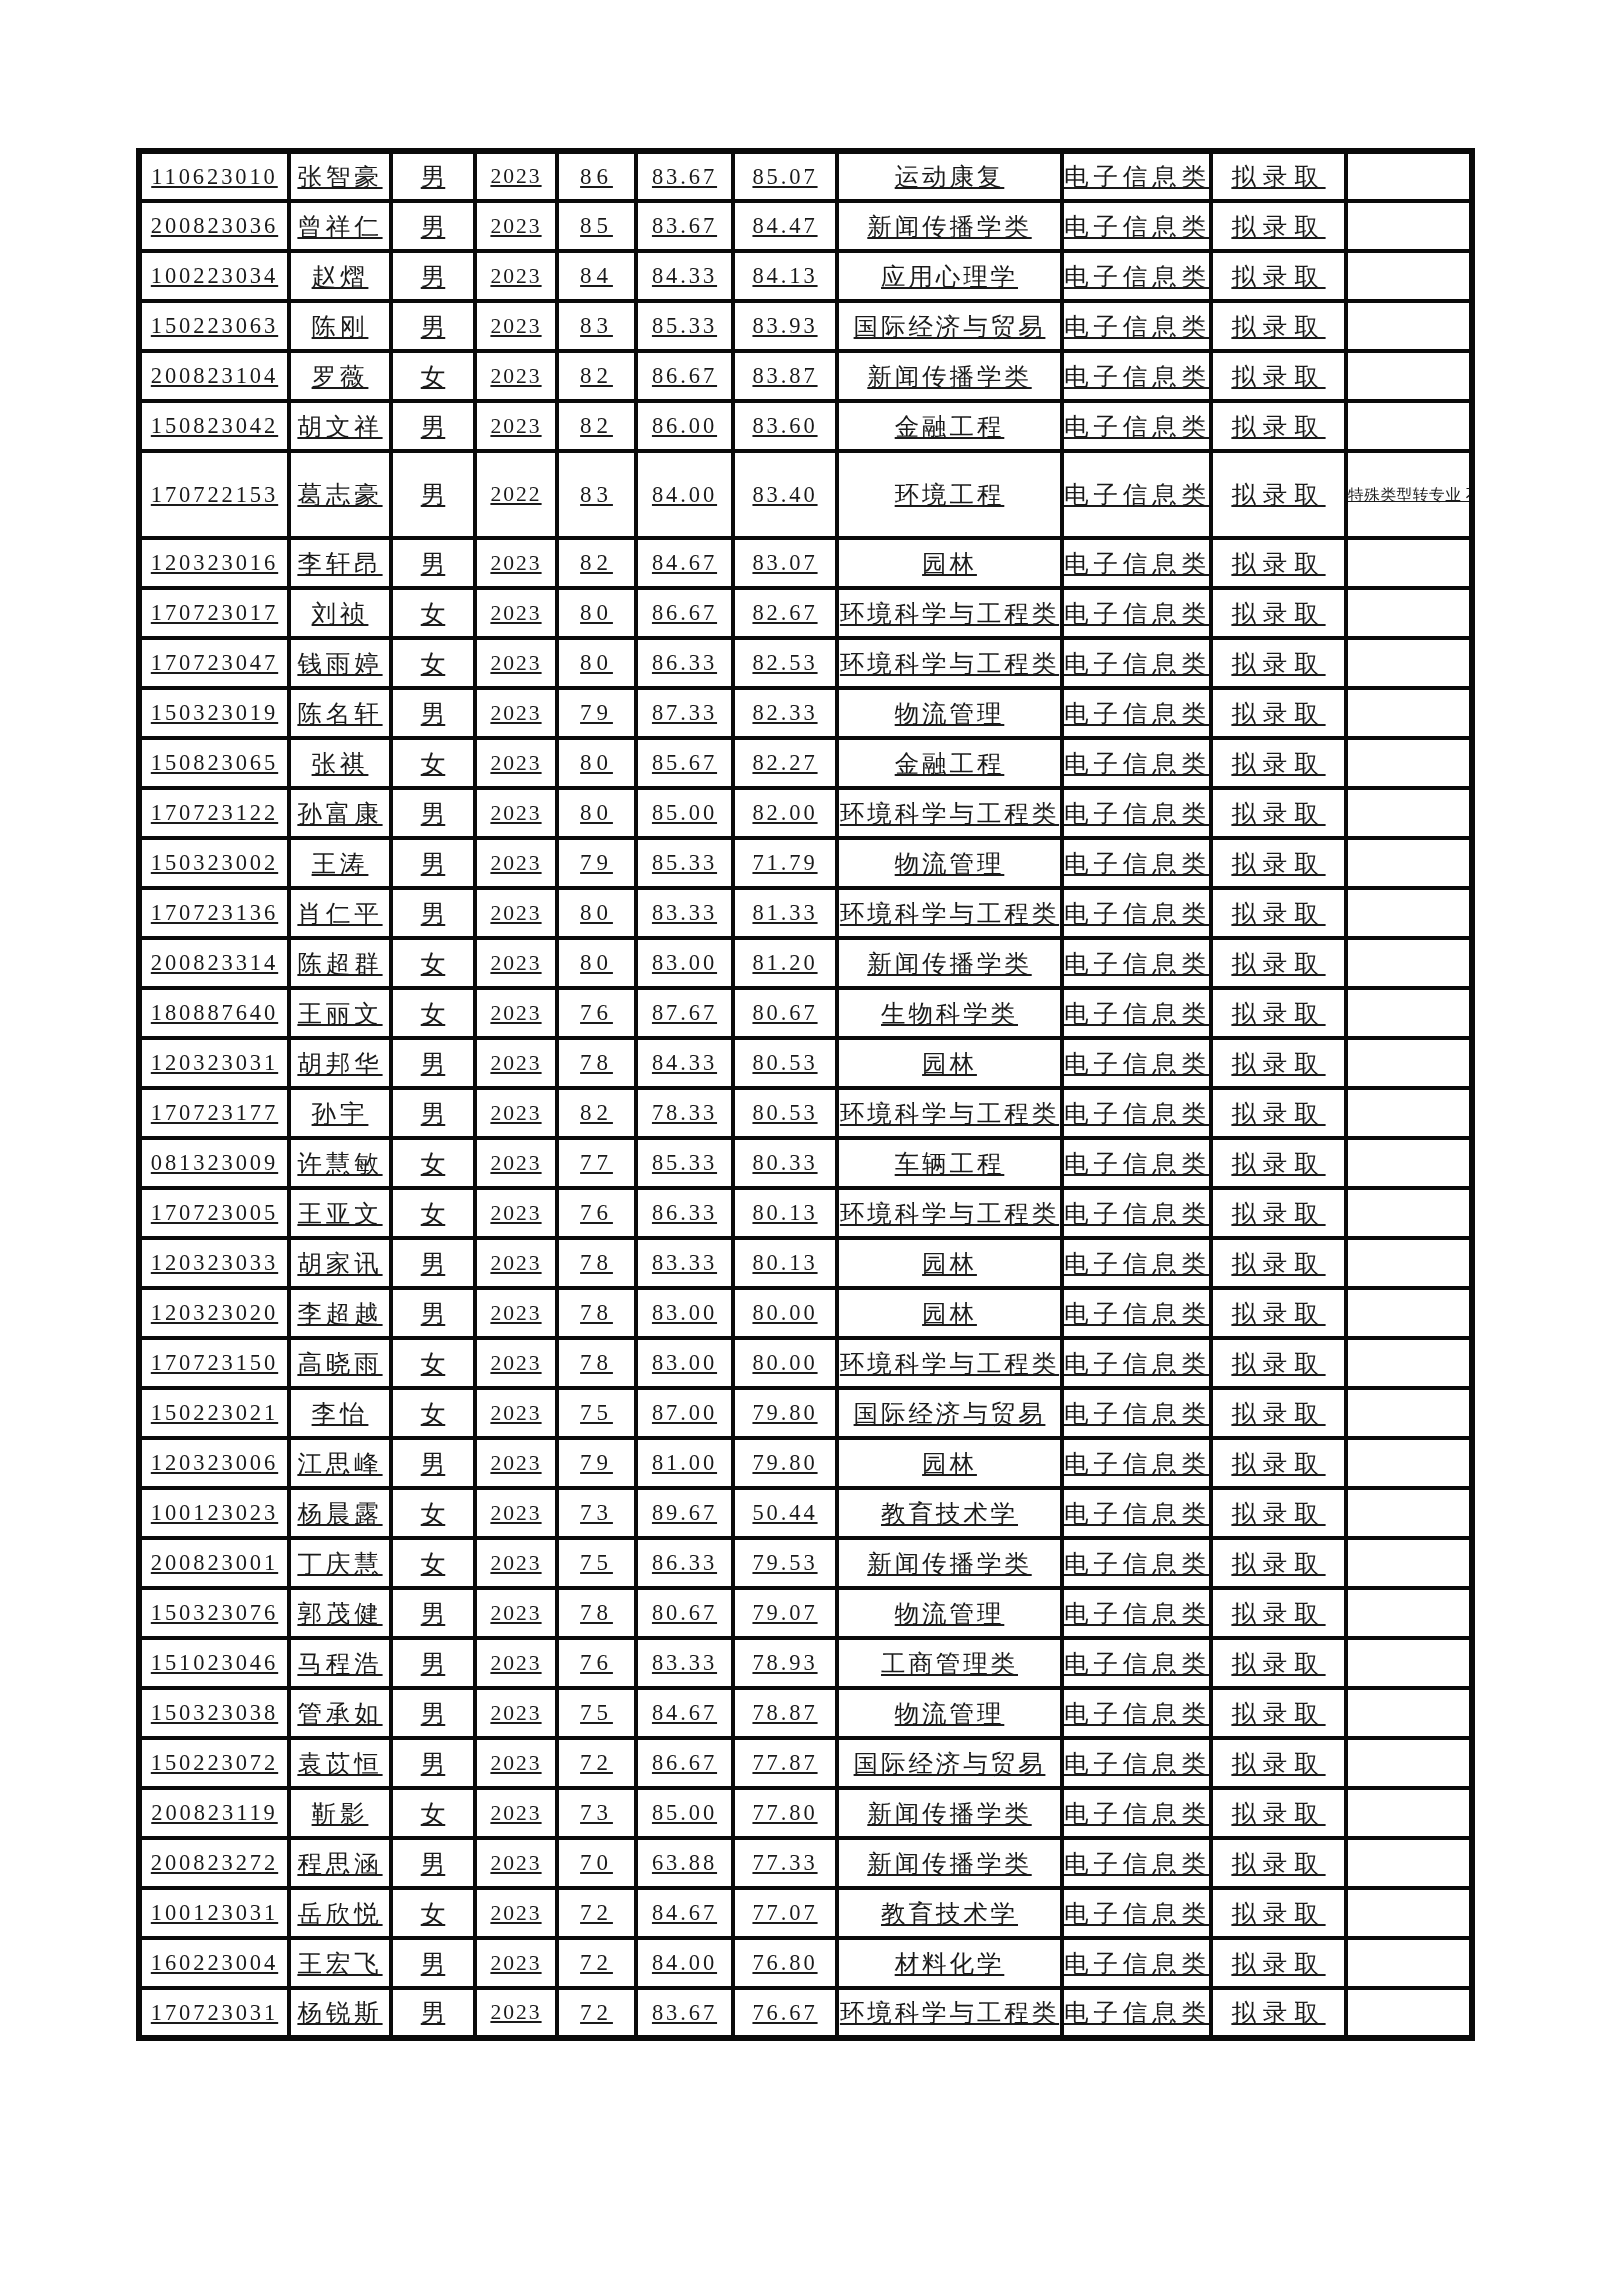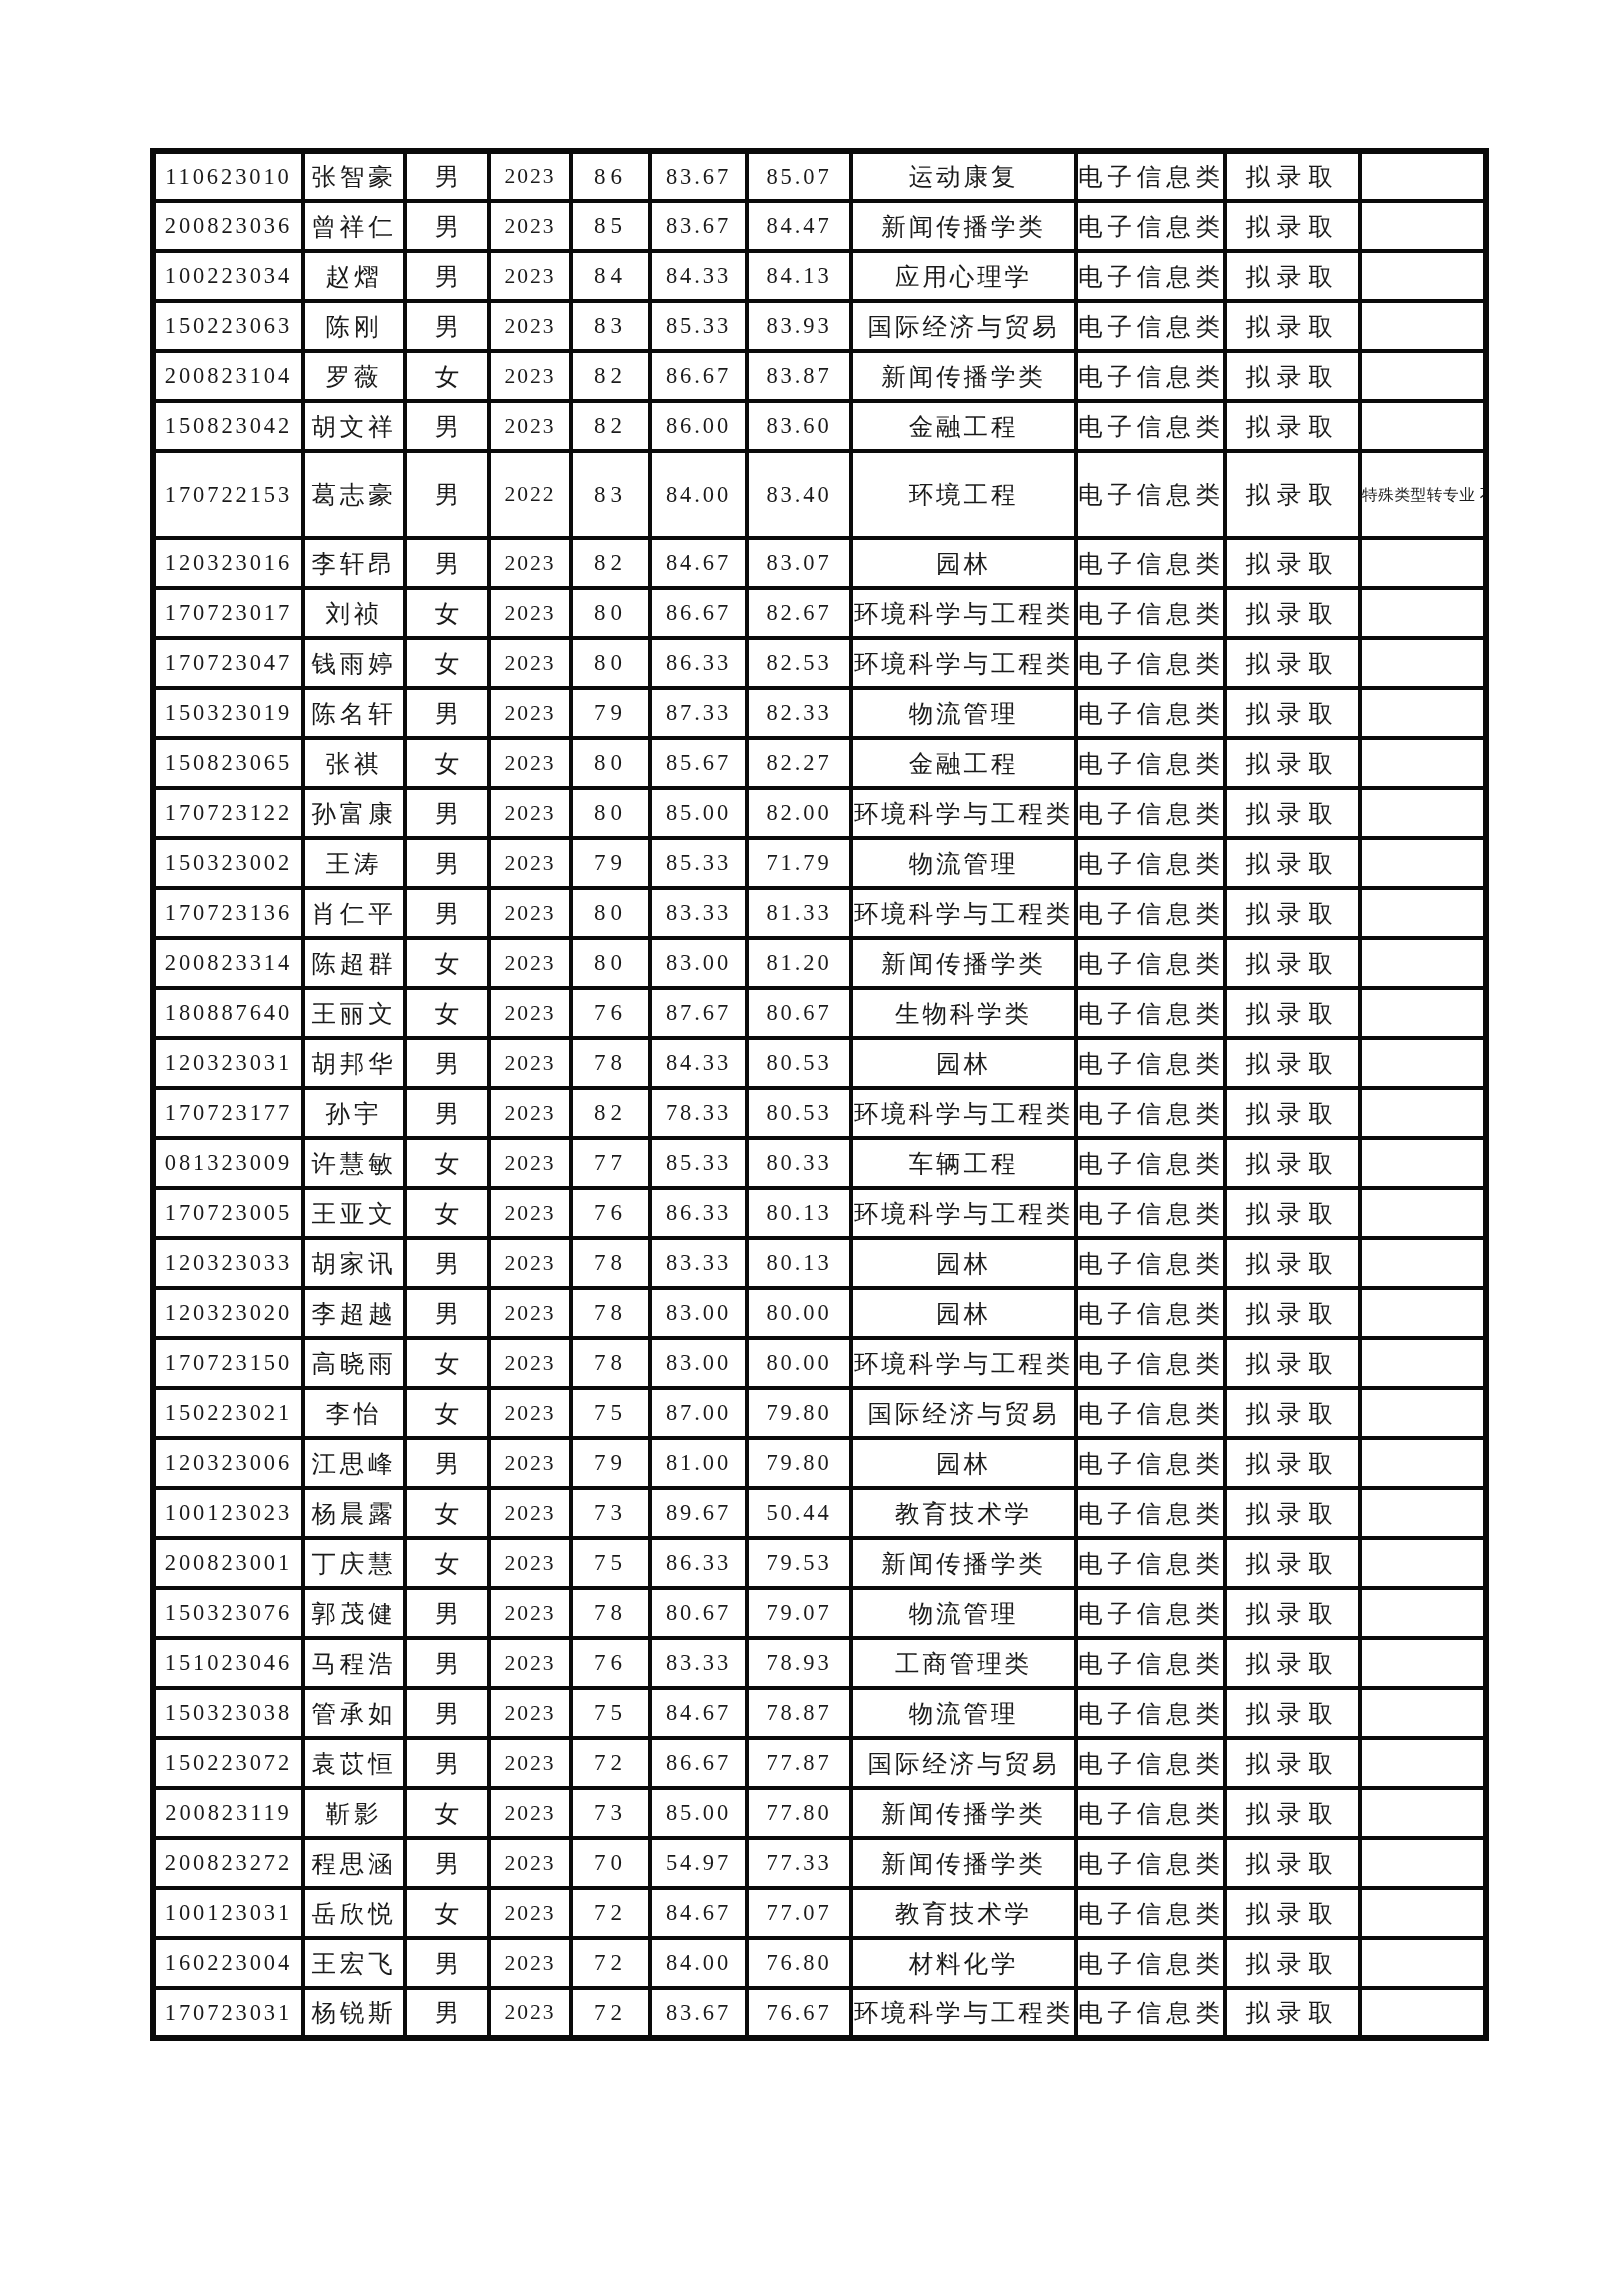--- a/index.html
+++ b/index.html
@@ -11,26 +11,27 @@
     position: relative;
     width: 1621px;
     height: 2293px;
     background: #ffffff;
     font-family: "Liberation Serif", "DejaVu Serif", serif;
     color: #1a1a1a;
     overflow: hidden;
   }
   table.admission {
     position: absolute;
-    left: 150px;
+    left: 136px;
     top: 148px;
     width: 1335px;
     border-collapse: collapse;
     table-layout: fixed;
     border: 6.9px solid #0a0a0a;
+    text-decoration: underline;
   }
   table.admission td {
     border: 4.9px solid #0a0a0a;
     text-align: center;
     vertical-align: middle;
     padding: 0;
     overflow: hidden;
     white-space: nowrap;
   }
   table.admission tr { height: 50px; }
@@ -507,21 +508,21 @@
           <td class="col-category">电子信息类</td>
           <td class="col-status">拟录取</td>
           <td class="col-note"></td>
         </tr>
         <tr>
           <td class="col-id">200823272</td>
           <td class="col-name">程思涵</td>
           <td class="col-gender">男</td>
           <td class="col-grade">2023</td>
           <td class="col-score1">70</td>
-          <td class="col-score2">54.97</td>
+          <td class="col-score2">63.88</td>
           <td class="col-score3">77.33</td>
           <td class="col-major">新闻传播学类</td>
           <td class="col-category">电子信息类</td>
           <td class="col-status">拟录取</td>
           <td class="col-note"></td>
         </tr>
         <tr>
           <td class="col-id">100123031</td>
           <td class="col-name">岳欣悦</td>
           <td class="col-gender">女</td>

